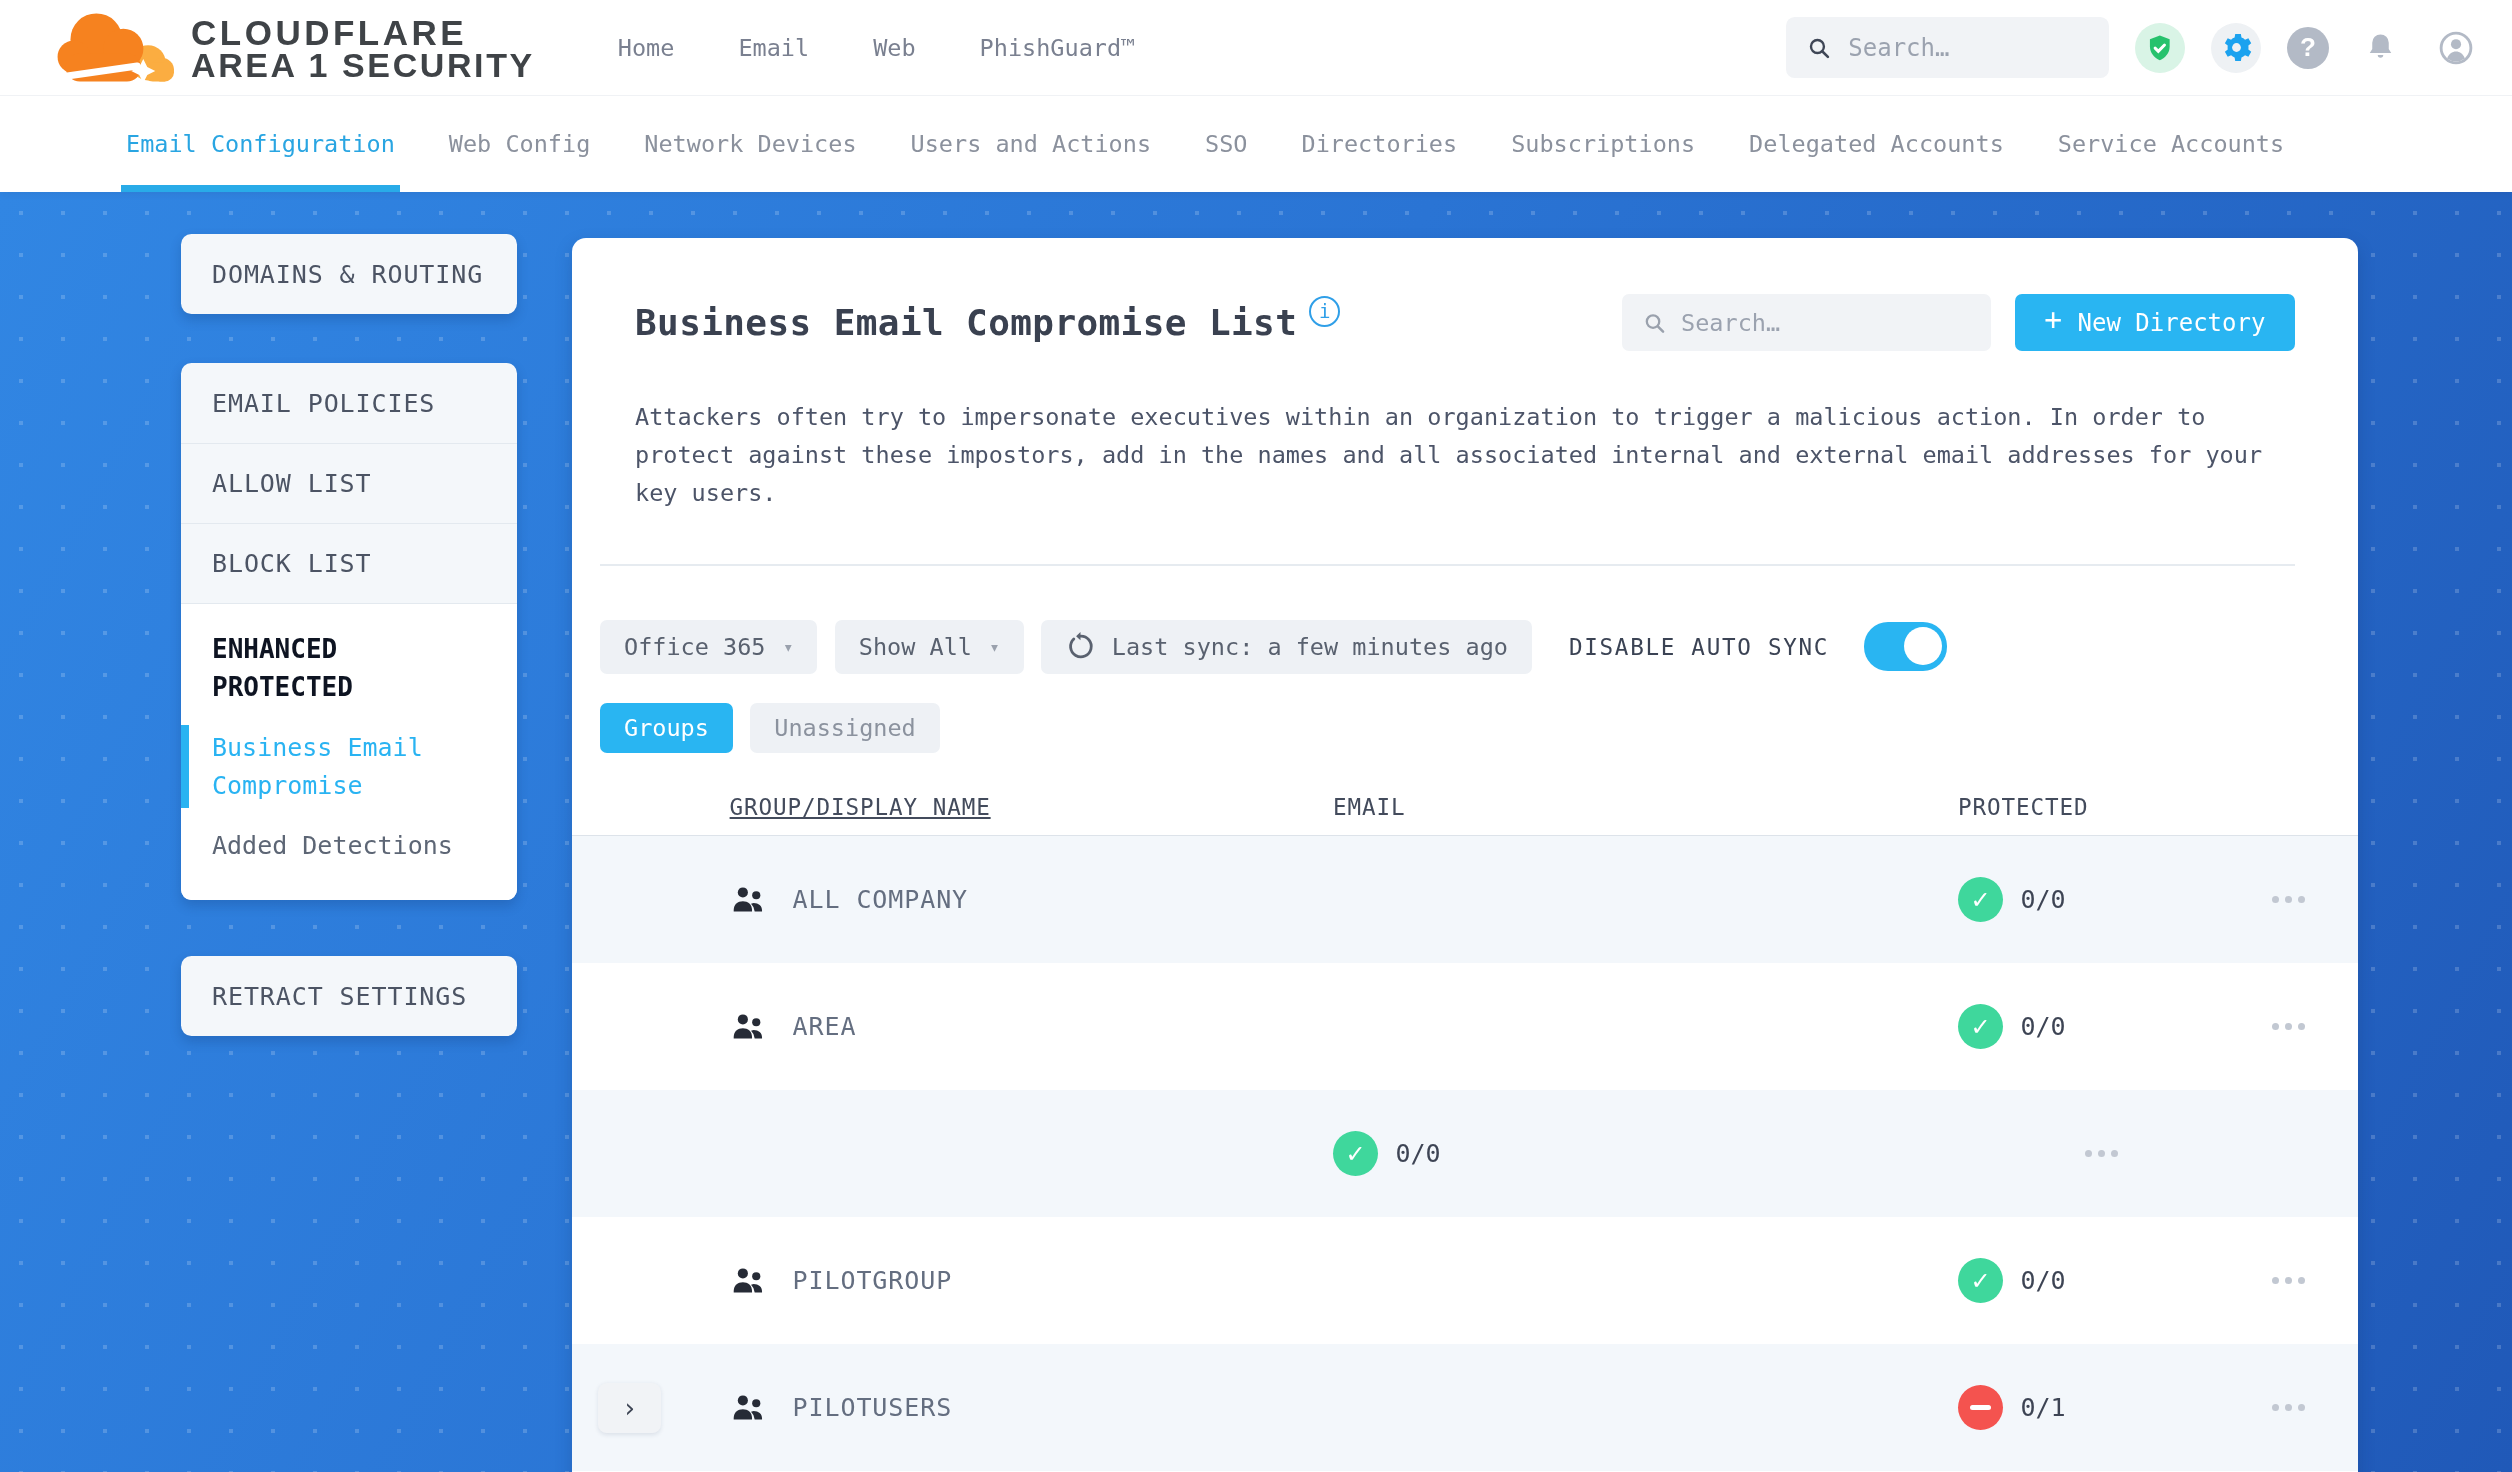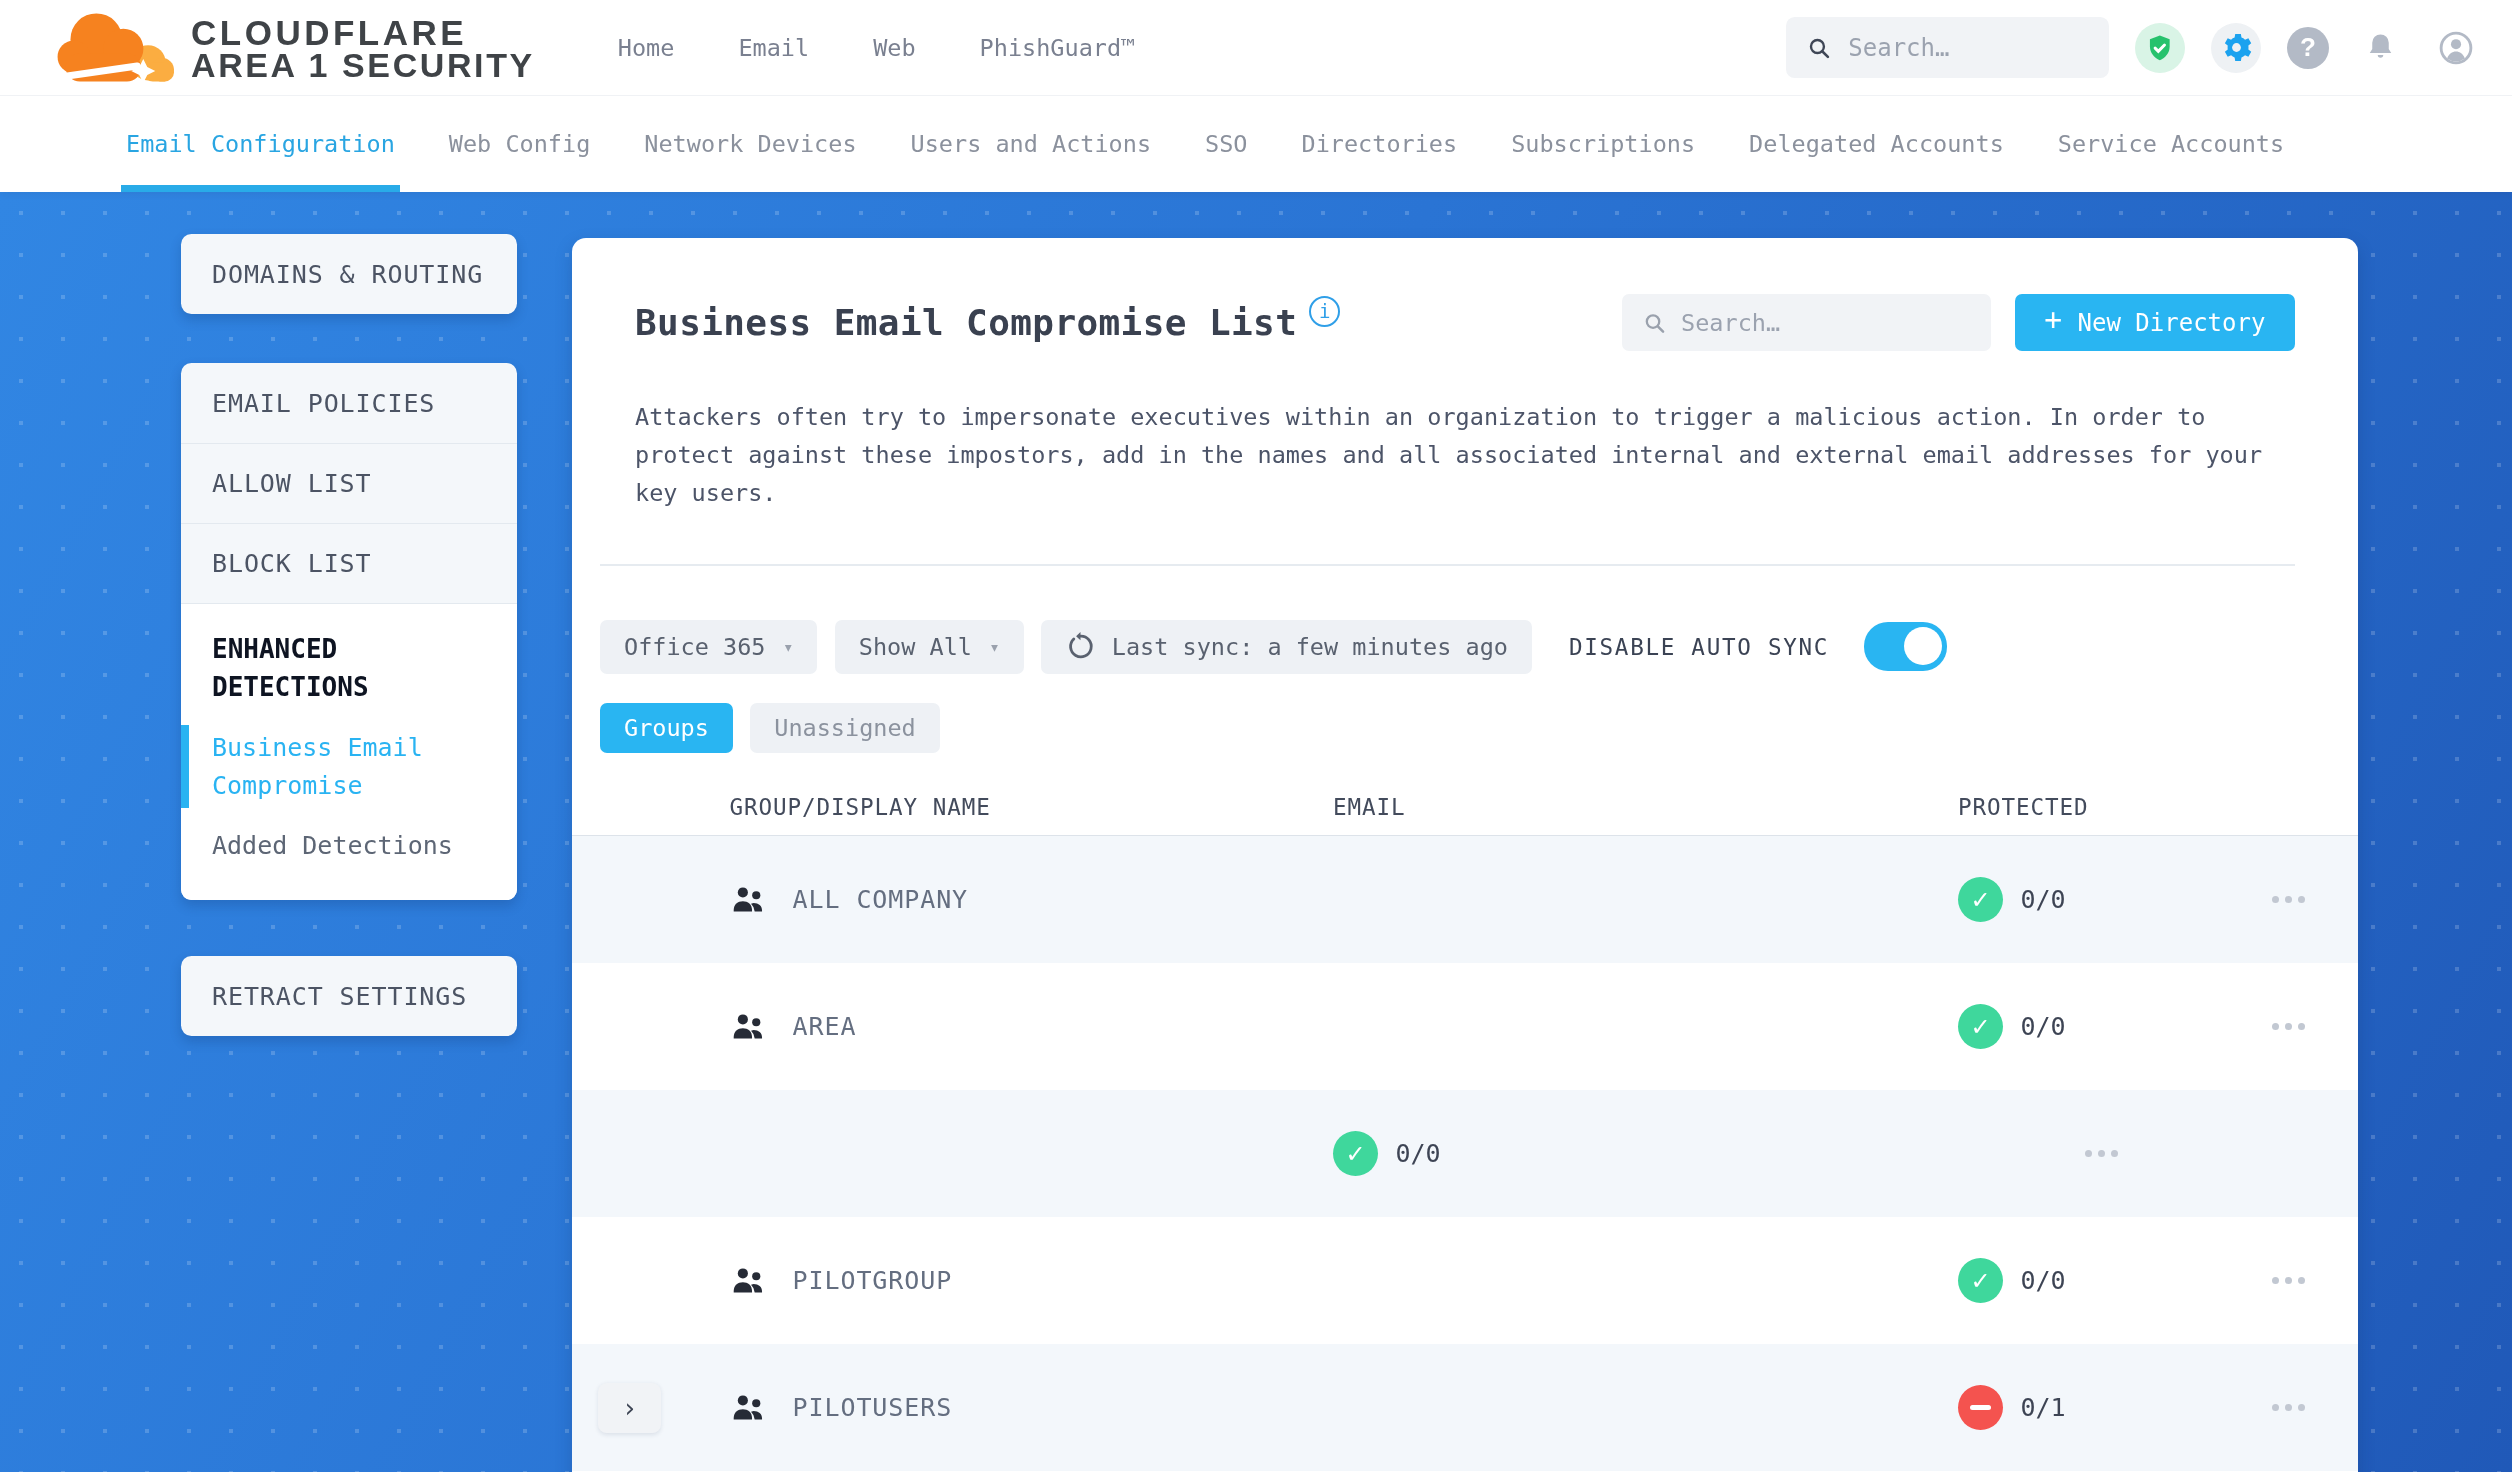--- a/index.html
+++ b/index.html
@@ -147,21 +147,21 @@
   .seg.idle{ background:#eef1f5; color:#8b929e; }
 
   
   .table{ margin-top:26px; }
   .trow{
     display:grid; grid-template-columns:109px 626px 1fr 287px 87px;
     align-items:center; padding:0 26px;
   }
   .thead{ height:57px; border-bottom:1.7px solid #dde3ea; }
   .th{ font-size:22.6px; color:#434b5c; letter-spacing:0.9px; }
-  .th.name{ grid-column:2; padding-left:22.6px; }
+  .th.name{ grid-column:2; padding-left:22.6px;text-decoration:underline; }
   .row{ height:127px; }
   .row.striped{ background:#f3f7fb; }
   .expand-btn{
     width:63px; height:50px; margin-left:0; background:#f1f3f6; border:none; border-radius:8.7px;
     font:inherit; font-size:26px; color:#3d4454; cursor:pointer;
     display:flex; align-items:center; justify-content:center;
     box-shadow:0 1.7px 4.3px rgba(20,40,80,.10);
   }
   .namecell{ display:flex; align-items:center; gap:26px; padding-left:22.6px; }
   .group-name{ font-size:25px; color:#646e80; letter-spacing:0.9px; }
@@ -272,21 +272,21 @@
       <span>DOMAINS &amp; ROUTING</span>
     </div>
 
     <div class="side-card" id="card-policies">
       <div id="policy-items">
           <div class="side-item">EMAIL POLICIES</div>
           <div class="side-item">ALLOW LIST</div>
           <div class="side-item">BLOCK LIST</div>
         </div>
       <div class="enhanced">
-        <div class="enhanced-title">ENHANCED DETECTIONS</div>
+        <div class="enhanced-title">ENHANCED PROTECTED</div>
         <div id="enhanced-items">
             <div class="enh-link active">Business Email Compromise</div>
             <div class="enh-link muted">Added Detections</div>
           </div>
       </div>
     </div>
 
     <div class="side-card single" id="card-retract">
       <span>RETRACT SETTINGS</span>
     </div>

